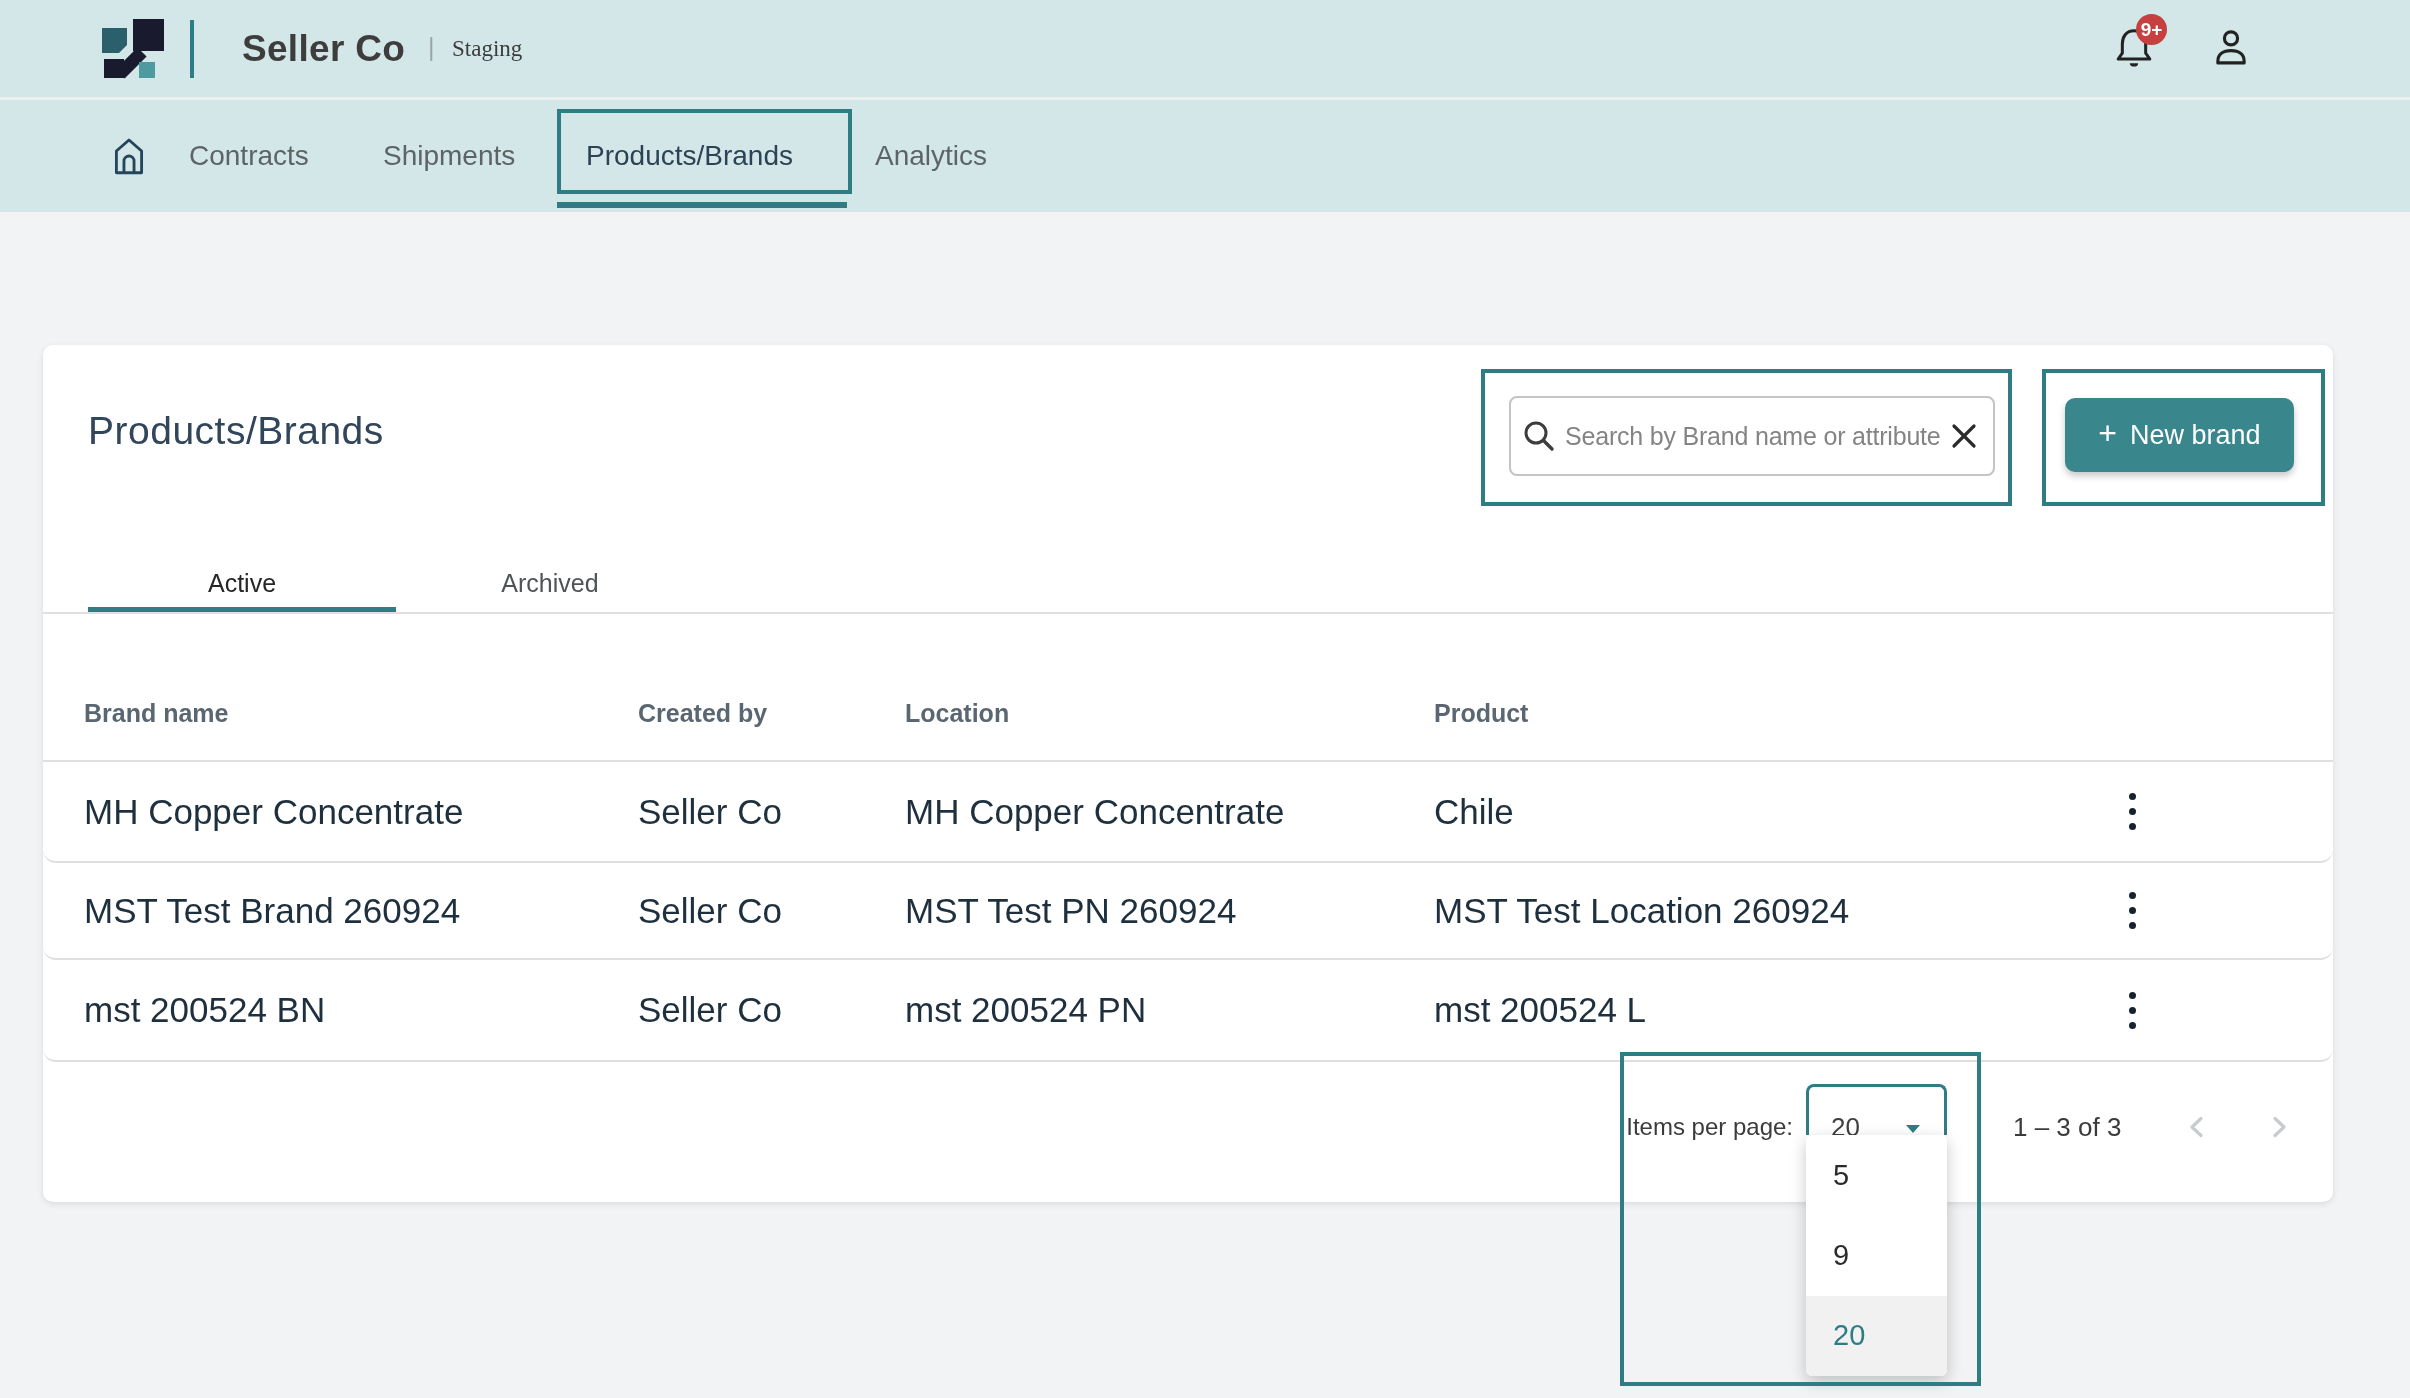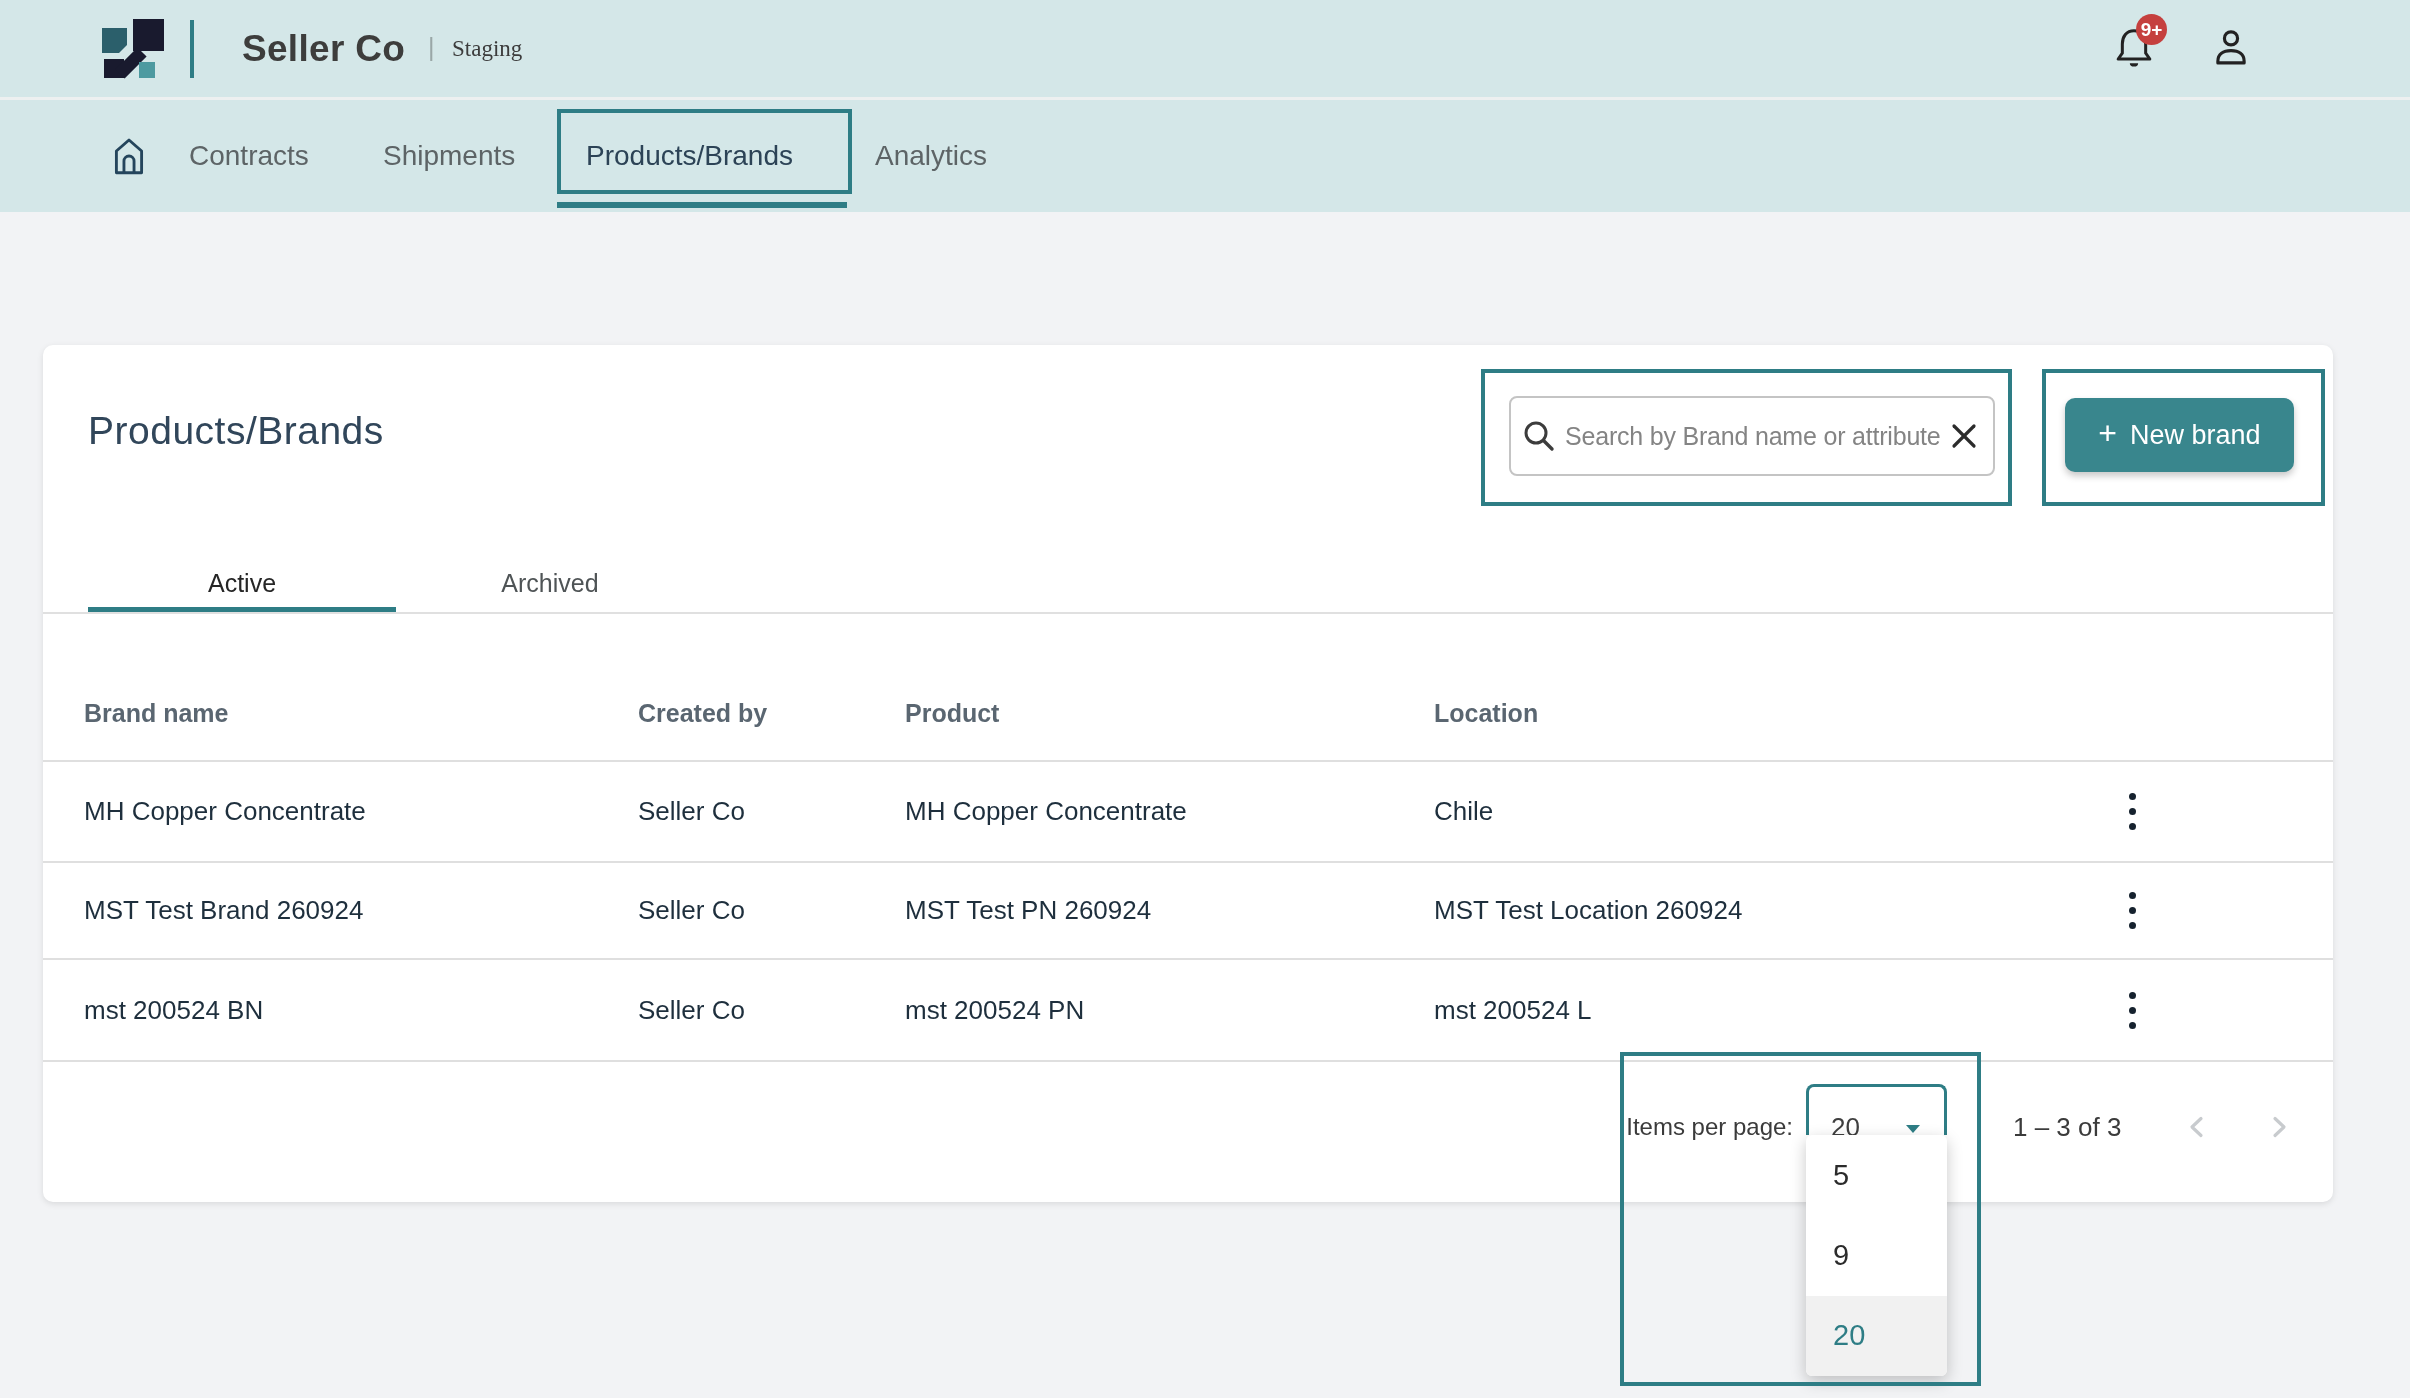--- a/index.html
+++ b/index.html
@@ -41,21 +41,21 @@
   
   .tabs { position:absolute; left:45px; top:208px; height:60px; display:flex; }
   .tab { width:308px; text-align:center; font-size:25px; font-weight:normal; color:#4f5456; display:flex; align-items:center; justify-content:center; }
   .tab.active { color:#262626; }
   .tabs-underline { position:absolute; left:45px; top:262px; width:308px; height:7px; background:#2e7d85; }
   .tabs-divider { position:absolute; left:0; top:267px; width:2290px; height:2px; background:#e0e0e0; }
 
   
   .thead { position:absolute; left:0; top:269px; width:2290px; height:148px; display:grid; grid-template-columns:554px 267px 529px 640px 116px; padding-left:41px; padding-top:52px; align-items:center; border-bottom:2px solid #dfdfdf; }
   .thead .th { font-size:25px; font-weight:bold; color:#5a6671; }
-  .trow { position:absolute; left:0; width:2290px; display:grid; grid-template-columns:554px 267px 529px 640px 116px; padding-left:41px; align-items:center; border-bottom:2px solid #dfdfdf; font-size:26px; color:#1e2f3d; }
+  .trow { position:absolute; left:0; width:2290px; display:grid; grid-template-columns:554px 267px 529px 640px 116px; padding-left:41px; align-items:center; border-bottom:2px solid #dfdfdf; font-size:35px; color:#1e2f3d;border-radius:13px; }
   .trow1 { top:417px; height:101px; }
   .trow2 { top:518px; height:97px; }
   .trow3 { top:615px; height:102px; }
   .kebab { justify-self:center; display:flex; flex-direction:column; gap:8px; padding:6px; cursor:pointer; }
   .kebab span { width:7px; height:7px; border-radius:50%; background:#16222e; }
 
   
   .pag { position:absolute; left:0; top:717px; width:2290px; height:140px; }
   .pag-label { position:absolute; right:540px; top:51px; font-size:24px; color:#3b3b3b; }
   .pp-select { position:absolute; left:1763px; top:22px; width:141px; height:51px; border:3px solid #2e7d85; border-bottom:none; border-radius:8px 8px 0 0; }
@@ -146,22 +146,22 @@
     <div class="tabs">
       <div class="tab active">Active</div>
       <div class="tab">Archived</div>
     </div>
     <div class="tabs-underline"></div>
     <div class="tabs-divider"></div>
 
     <div class="thead">
       <div class="th">Brand name</div>
       <div class="th">Created by</div>
+      <div class="th">Location</div>
       <div class="th">Product</div>
-      <div class="th">Location</div>
       <div></div>
     </div>
 
     <div class="trow trow1">
       <div>MH Copper Concentrate</div>
       <div>Seller Co</div>
       <div>MH Copper Concentrate</div>
       <div>Chile</div>
       <div class="kebab">
           <span></span>

